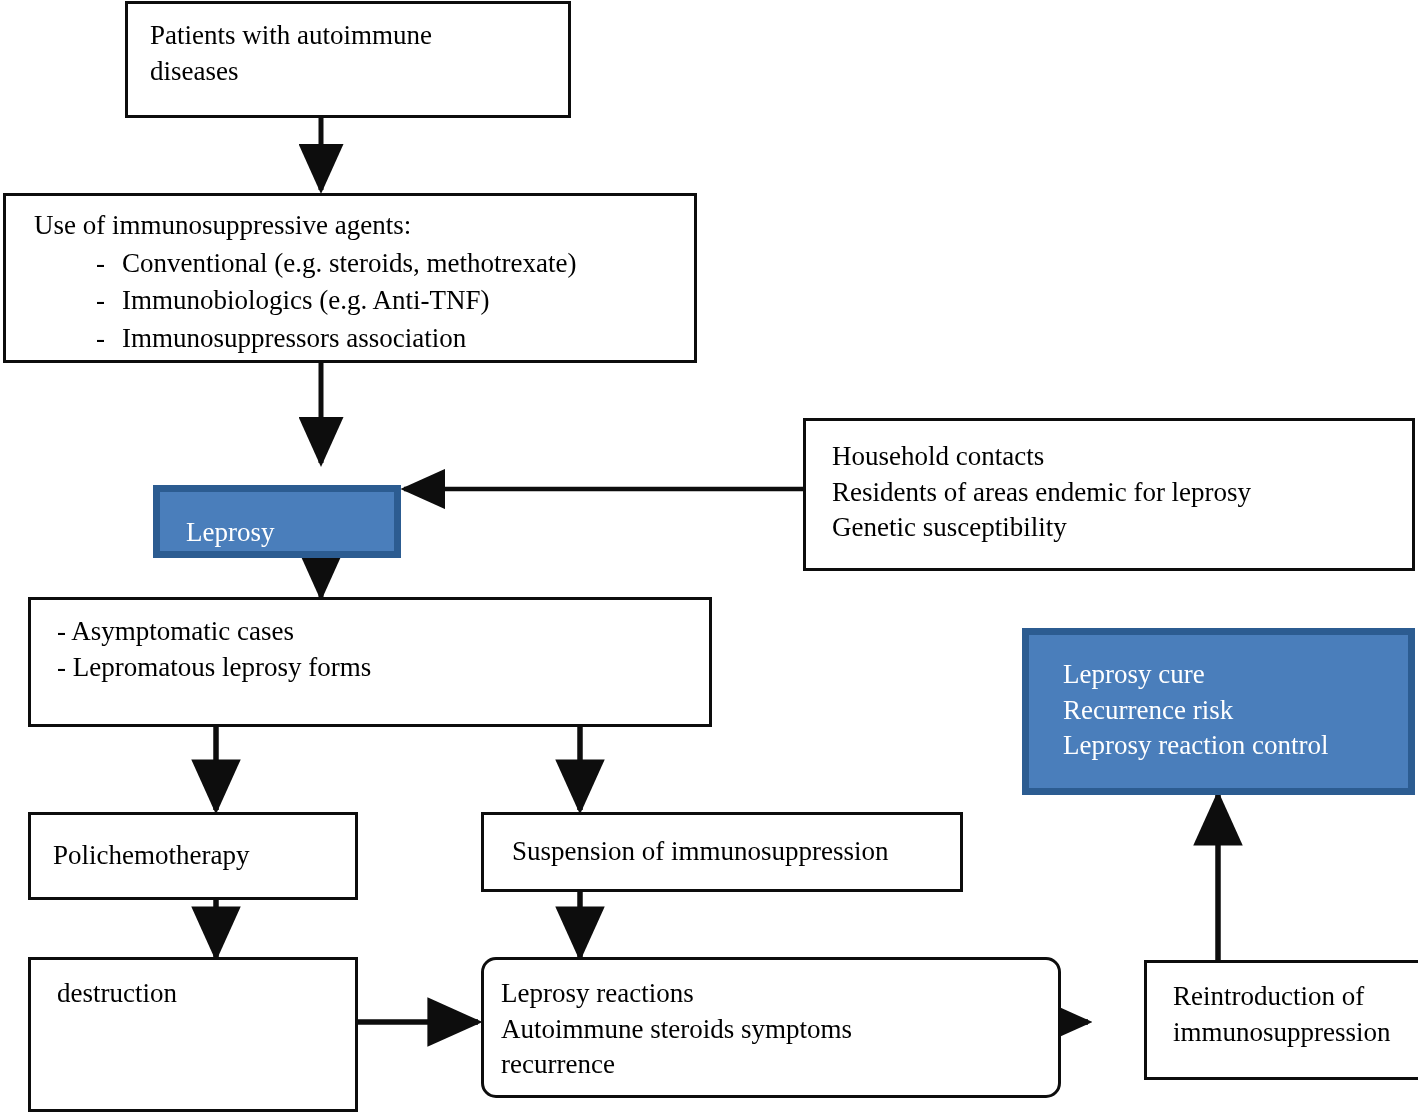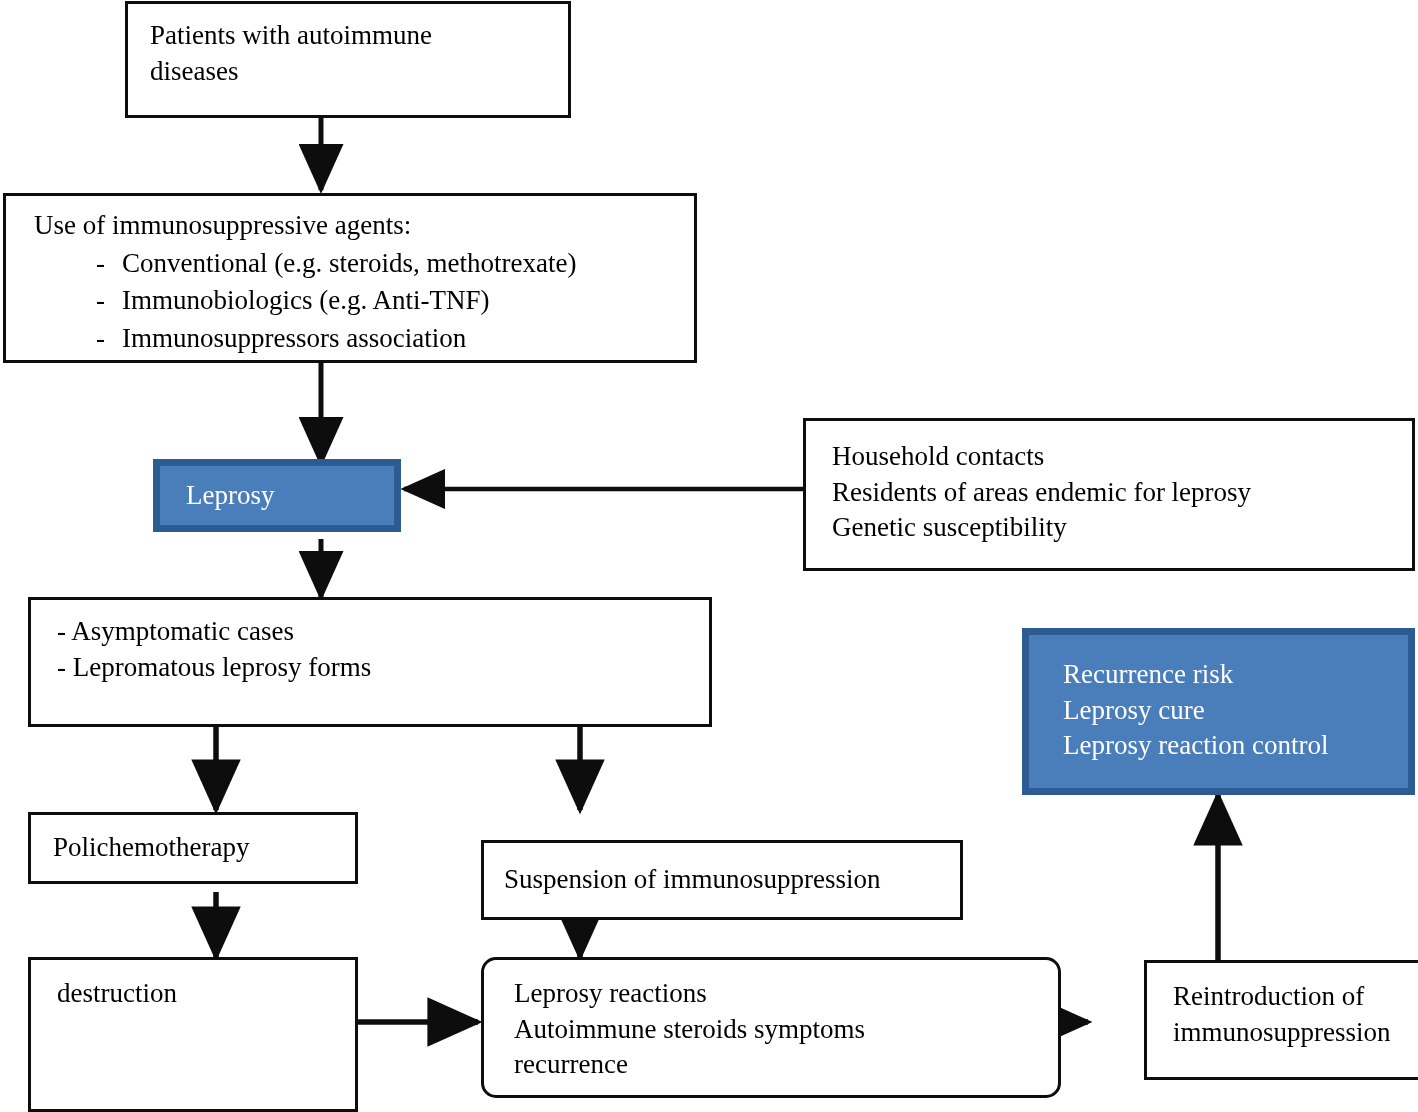--- a/index.html
+++ b/index.html
@@ -115,57 +115,57 @@
         <span class="dash">-</span>
         <span>Immunobiologics (e.g. Anti-TNF)</span>
       </li>
       <li>
         <span class="dash">-</span>
         <span>Immunosuppressors association</span>
       </li>
     </ul>
   </div>
 
-  <div class="box blue center-v" style="left:153px; top:459px; width:248px; height:73px;">
+  <div class="box blue center-v" style="left:153px; top:485px; width:248px; height:73px;justify-content:flex-end;">
     <div>Leprosy</div>
   </div>
 
   <div class="box" style="left:803px; top:418px; width:612px; height:153px; padding-left:26px; padding-top:18px;">
     <div>Household contacts</div>
     <div>Residents of areas endemic for leprosy</div>
     <div>Genetic susceptibility</div>
   </div>
 
   <div class="box" style="left:28px; top:597px; width:684px; height:130px; padding-left:26px; padding-top:14px;">
     <div>- Asymptomatic cases</div>
     <div>- Lepromatous leprosy forms</div>
   </div>
 
-  <div class="box center-v" style="left:28px; top:812px; width:330px; height:72px; padding-left:22px;">
+  <div class="box center-v" style="left:28px; top:812px; width:330px; height:88px; padding-left:22px;">
     <div>Polichemotherapy</div>
   </div>
 
-  <div class="box center-v" style="left:481px; top:812px; width:482px; height:80px; padding-left:20px;margin-top:28px;">
+  <div class="box center-v" style="left:481px; top:812px; width:482px; height:80px; padding-left:28px;">
     <div>Suspension of immunosuppression</div>
   </div>
 
   <div class="box" style="left:28px; top:957px; width:330px; height:155px; padding-left:26px; padding-top:16px;">
     <div>destruction</div>
   </div>
 
-  <div class="box" style="left:481px; top:957px; width:580px; height:141px; padding-left:30px; padding-top:16px;border-radius:15px;">
+  <div class="box" style="left:481px; top:957px; width:580px; height:141px; padding-left:17px; padding-top:16px;border-radius:15px;">
     <div>Leprosy reactions</div>
     <div>Autoimmune steroids symptoms</div>
     <div>recurrence</div>
   </div>
 
   <div class="box" style="left:1144px; top:960px; width:290px; height:120px; padding-left:26px; padding-top:16px;">
     <div>Reintroduction of</div>
     <div>immunosuppression</div>
   </div>
 
   <div class="box blue" style="left:1022px; top:628px; width:393px; height:167px; padding-left:34px; padding-top:22px;">
+    <div>Leprosy cure</div>
     <div>Recurrence risk</div>
-    <div>Leprosy cure</div>
     <div>Leprosy reaction control</div>
   </div>
 
 </div>
 
 </body></html>

